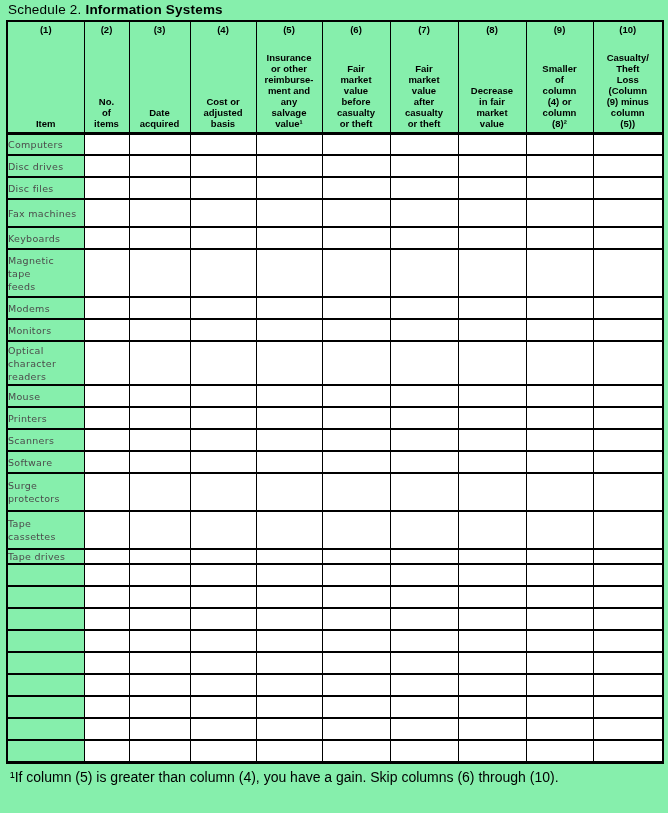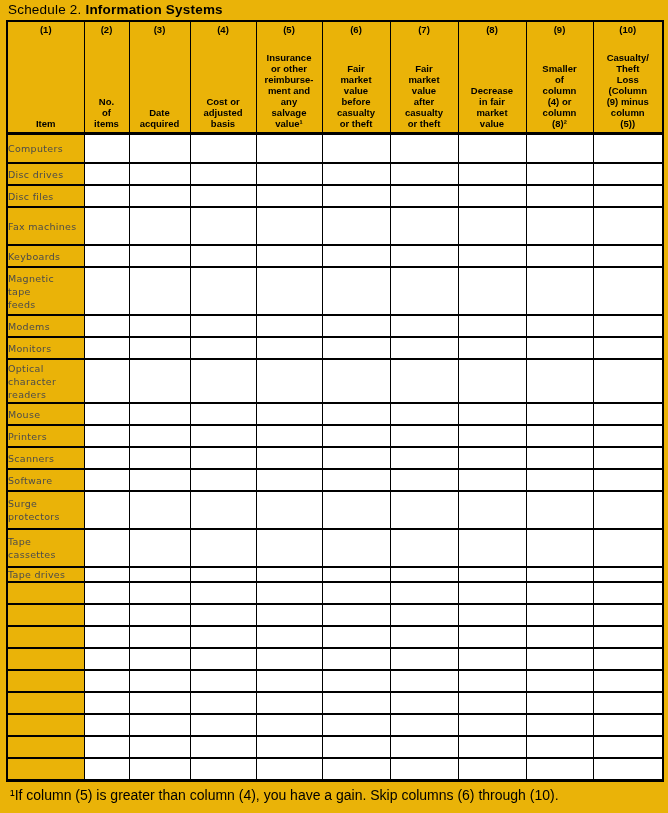--- a/index.html
+++ b/index.html
@@ -4,21 +4,21 @@
 <style>
   html, body {
     margin: 0;
     padding: 0;
     background: #ffffff;
   }
   .page {
     position: relative;
     width: 668px;
     height: 813px;
-    background: #eab308;
+    background: #86efac;
     font-family: "Liberation Sans", sans-serif;
     color: #000;
     box-sizing: border-box;
     padding-top: 2px;
   }
   .title {
     margin: 0 0 3px 8px;
     font-size: 13.5px;
     line-height: 15px;
     letter-spacing: 0.2px;
@@ -200,21 +200,21 @@
 Loss
 (Column
 (9) minus
 column
 (5))</div>
             </div>
           </th>
         </tr>
     </thead>
     <tbody id="body-rows">
-        <tr style="height: 30px;">
+        <tr style="height: 22px;">
           <td class="item-cell">Computers</td>
           <td class="input-cell"></td>
           <td class="input-cell"></td>
           <td class="input-cell"></td>
           <td class="input-cell"></td>
           <td class="input-cell"></td>
           <td class="input-cell"></td>
           <td class="input-cell"></td>
           <td class="input-cell"></td>
           <td class="input-cell"></td>
@@ -236,21 +236,21 @@
           <td class="input-cell"></td>
           <td class="input-cell"></td>
           <td class="input-cell"></td>
           <td class="input-cell"></td>
           <td class="input-cell"></td>
           <td class="input-cell"></td>
           <td class="input-cell"></td>
           <td class="input-cell"></td>
           <td class="input-cell"></td>
         </tr>
-        <tr style="height: 38px;">
+        <tr style="height: 28px;">
           <td class="item-cell">Fax machines</td>
           <td class="input-cell"></td>
           <td class="input-cell"></td>
           <td class="input-cell"></td>
           <td class="input-cell"></td>
           <td class="input-cell"></td>
           <td class="input-cell"></td>
           <td class="input-cell"></td>
           <td class="input-cell"></td>
           <td class="input-cell"></td>

